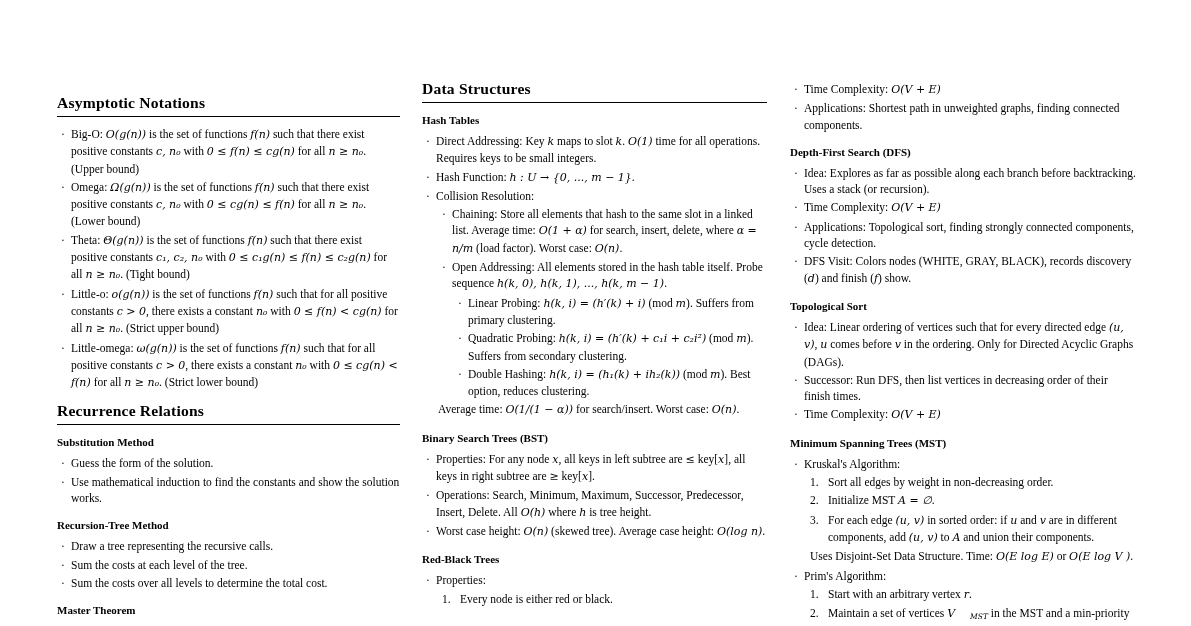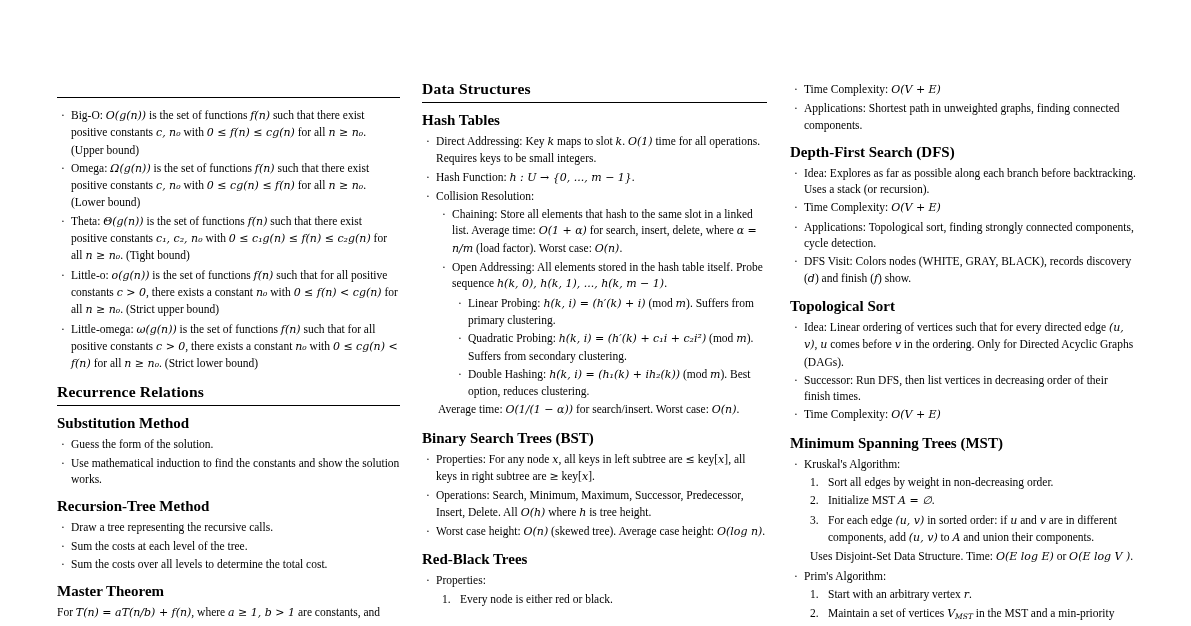--- a/index.html
+++ b/index.html
@@ -2,42 +2,43 @@
 <html><head>
 <meta charset="utf-8">
 <style>
   html,body{margin:0;padding:0;background:#ffffff;}
   .page{position:relative;width:1191px;height:626px;background:#ffffff;color:#000;
         font-family:"Liberation Serif",serif;font-size:11.5px;line-height:16.3px;overflow:hidden;}
   .col{position:absolute;}
   .h1{font-weight:bold;font-size:15.6px;line-height:19px;letter-spacing:.2px;}
   .h1:not(:first-child){margin-top:10px;}
   .h1rule{border-top:1.7px solid #000;height:0;margin:4px 0 9px 0;}
-  .h2{font-weight:bold;font-size:15px;line-height:16px;margin:11px 0 5px 0;}
+  .h2{font-weight:bold;font-size:11px;line-height:16px;margin:11px 0 5px 0;}
   .h1rule + .h2{margin-top:1px;}
   .li{display:flex;margin:0 0 2px 0;}
   .para{margin:0 0 2px 0;}
   .lvl1{margin-left:0;}
   .lvl2{margin-left:16px;}
   .lvl3{margin-left:32px;}
   .ind0{margin-left:0;}
   .ind1{margin-left:20px;}
   .ind2{margin-left:16px;}
   .bullet-marker{flex:0 0 auto;width:14px;padding-left:4px;box-sizing:border-box;}
   .num-marker{flex:0 0 auto;width:22px;padding-left:4px;box-sizing:border-box;}
   .content{flex:1 1 auto;min-width:0;}
   .run-b{font-weight:normal;}
   .run-m{font-style:italic;font-family:"DejaVu Serif","Liberation Serif",serif;font-size:11px;}
-  .run-s{font-style:italic;font-family:"DejaVu Serif","Liberation Serif",serif;font-size:7.5px;vertical-align:-2px;}
+  .run-s{font-style:italic;font-family:"DejaVu Serif","Liberation Serif",serif;font-size:7.5px;vertical-align:-2px;margin-left:15px;}
 </style>
 </head>
 <body>
 
 <div class="page">
   <div class="col" id="col-0" style="left:57px; top:93px; width:343px;">
+      <div class="h1">Asymptotic Notations</div>
       <div class="h1rule"></div>
       <div class="li lvl1">
         <span class="bullet-marker">·</span>
         <span class="content"><span class="run-b">Big-O: </span><span class="run-m">O(g(n))</span><span class="run-t"> is the set of functions </span><span class="run-m">f(n)</span><span class="run-t"> such that there exist positive constants </span><span class="run-m">c, n₀</span><span class="run-t"> with </span><span class="run-m">0 ≤ f(n) ≤ cg(n)</span><span class="run-t"> for all </span><span class="run-m">n ≥ n₀</span><span class="run-t">. (Upper bound)</span></span>
       </div>
       <div class="li lvl1">
         <span class="bullet-marker">·</span>
         <span class="content"><span class="run-b">Omega: </span><span class="run-m">Ω(g(n))</span><span class="run-t"> is the set of functions </span><span class="run-m">f(n)</span><span class="run-t"> such that there exist positive constants </span><span class="run-m">c, n₀</span><span class="run-t"> with </span><span class="run-m">0 ≤ cg(n) ≤ f(n)</span><span class="run-t"> for all </span><span class="run-m">n ≥ n₀</span><span class="run-t">. (Lower bound)</span></span>
       </div>
       <div class="li lvl1">

